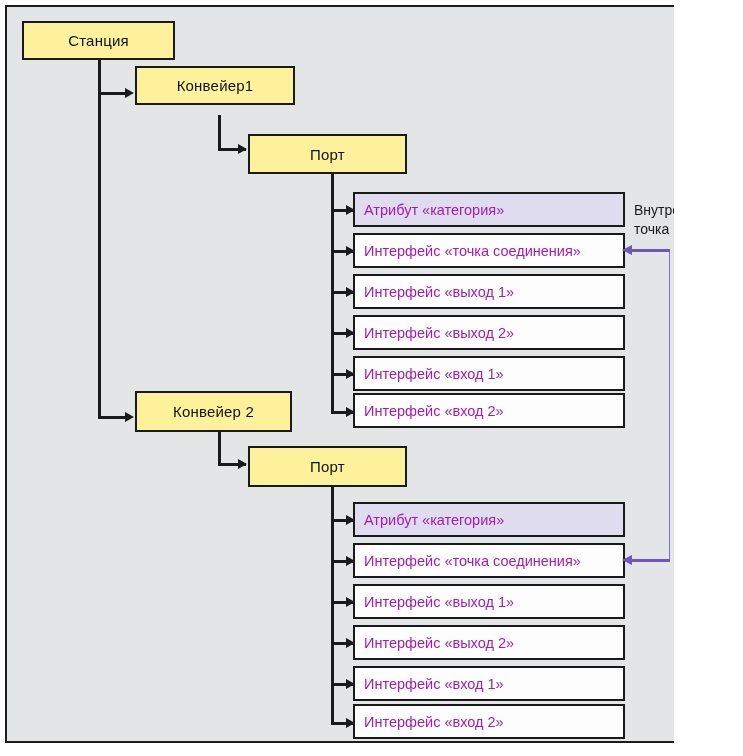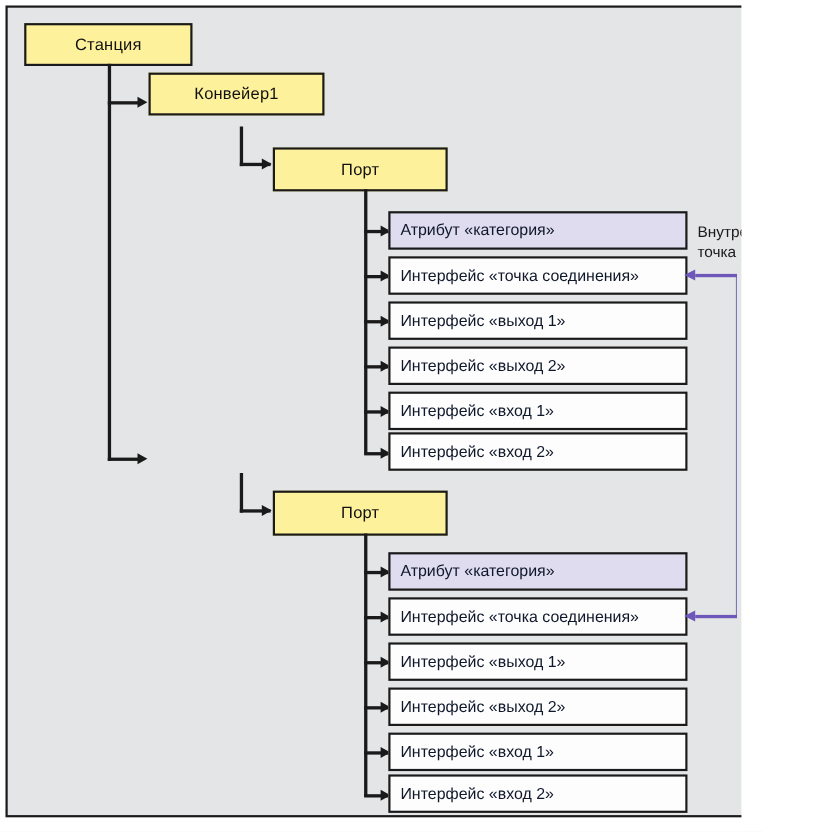--- a/index.html
+++ b/index.html
@@ -44,21 +44,21 @@
   .node.yellow {
     background: #fdf19c;
   }
   .row {
     position: absolute;
     box-sizing: border-box;
     border: 2px solid #1a1a1a;
     display: flex;
     align-items: center;
     font-size: 14.5px;
-    color: #0f172a;
+    color: #a21caf;
     padding-left: 9px;
     white-space: nowrap;
     background: #fdfdfd;
   }
   .row.attr {
     background: #dedcee;
   }
   
   .vline {
     position: absolute;
@@ -116,20 +116,23 @@
     </div>
 
     <div class="node yellow" style="left:128px; top:59px; width:160px; height:39px;">
       <span>Конвейер1</span>
     </div>
 
     <div class="node yellow" style="left:241px; top:127px; width:159px; height:40px;">
       <span>Порт</span>
     </div>
 
+    <div class="node yellow" style="left:128px; top:384px; width:157px; height:41px;">
+      <span>Конвейер 2</span>
+    </div>
 
     <div class="node yellow" style="left:241px; top:439px; width:159px; height:41px;">
       <span>Порт</span>
     </div>
 
     <div class="vline" style="left:91px; top:51px; height:361px;"></div>
     <div class="hline" style="left:91px; top:85px; width:32px;"></div>
     <div class="arrowhead" style="left:118px; top:81px;"></div>
     <div class="hline" style="left:91px; top:409px; width:32px;"></div>
     <div class="arrowhead" style="left:118px; top:405px;"></div>

